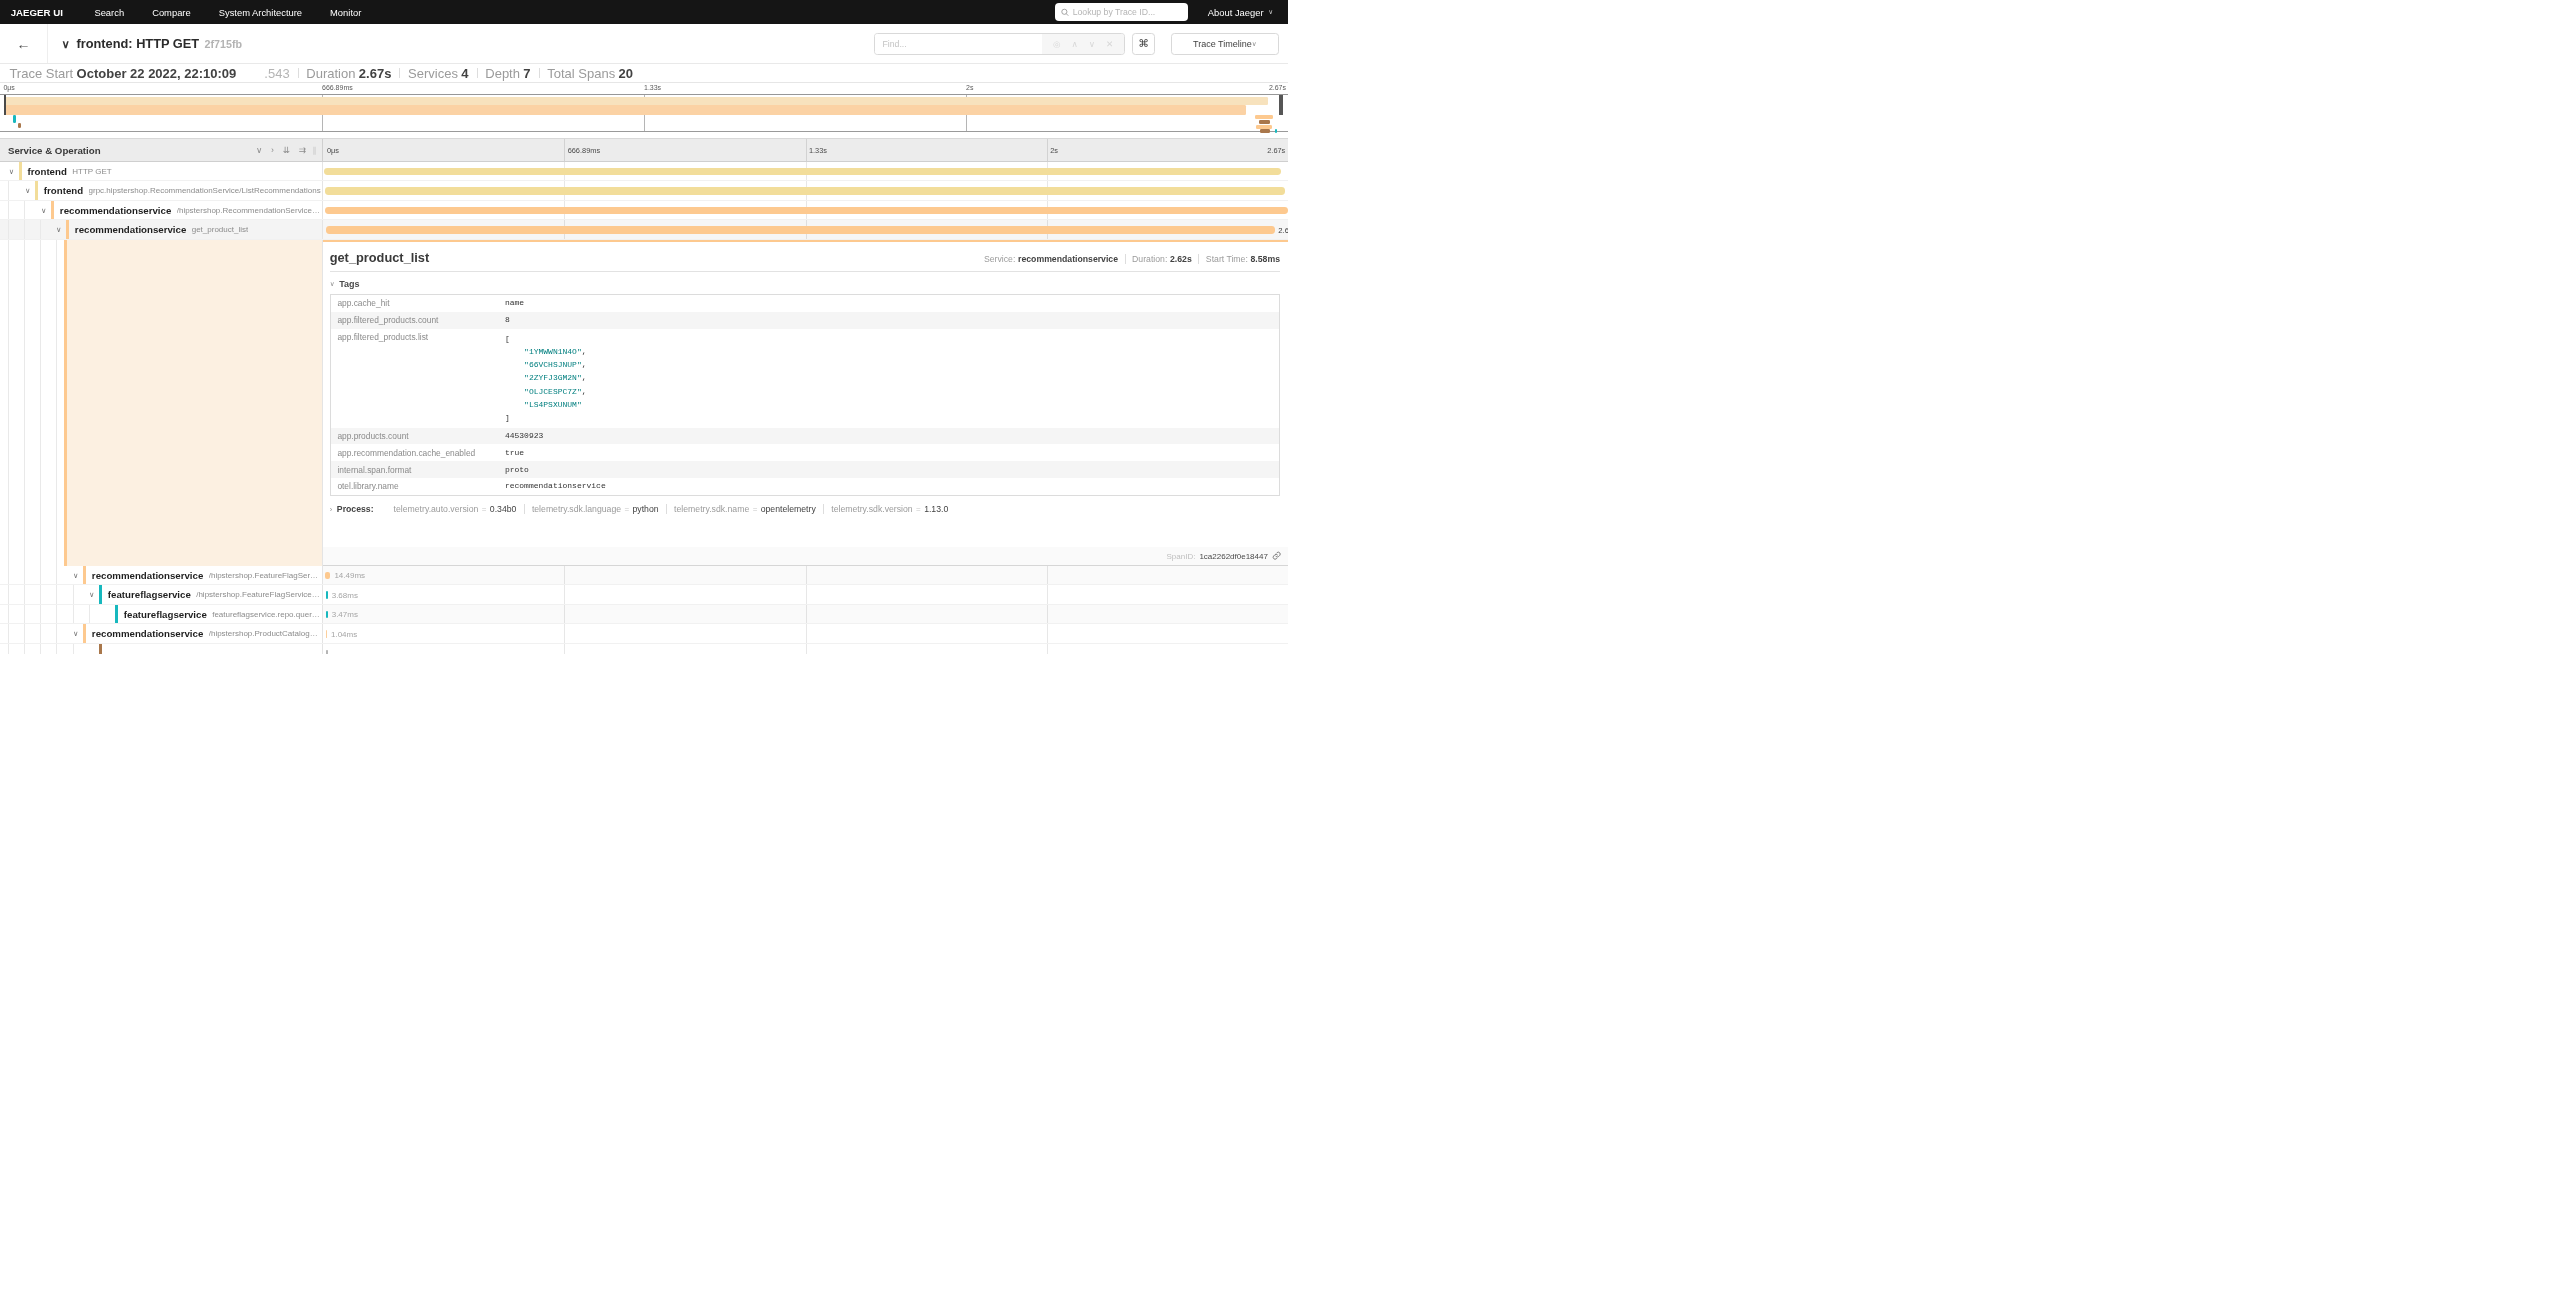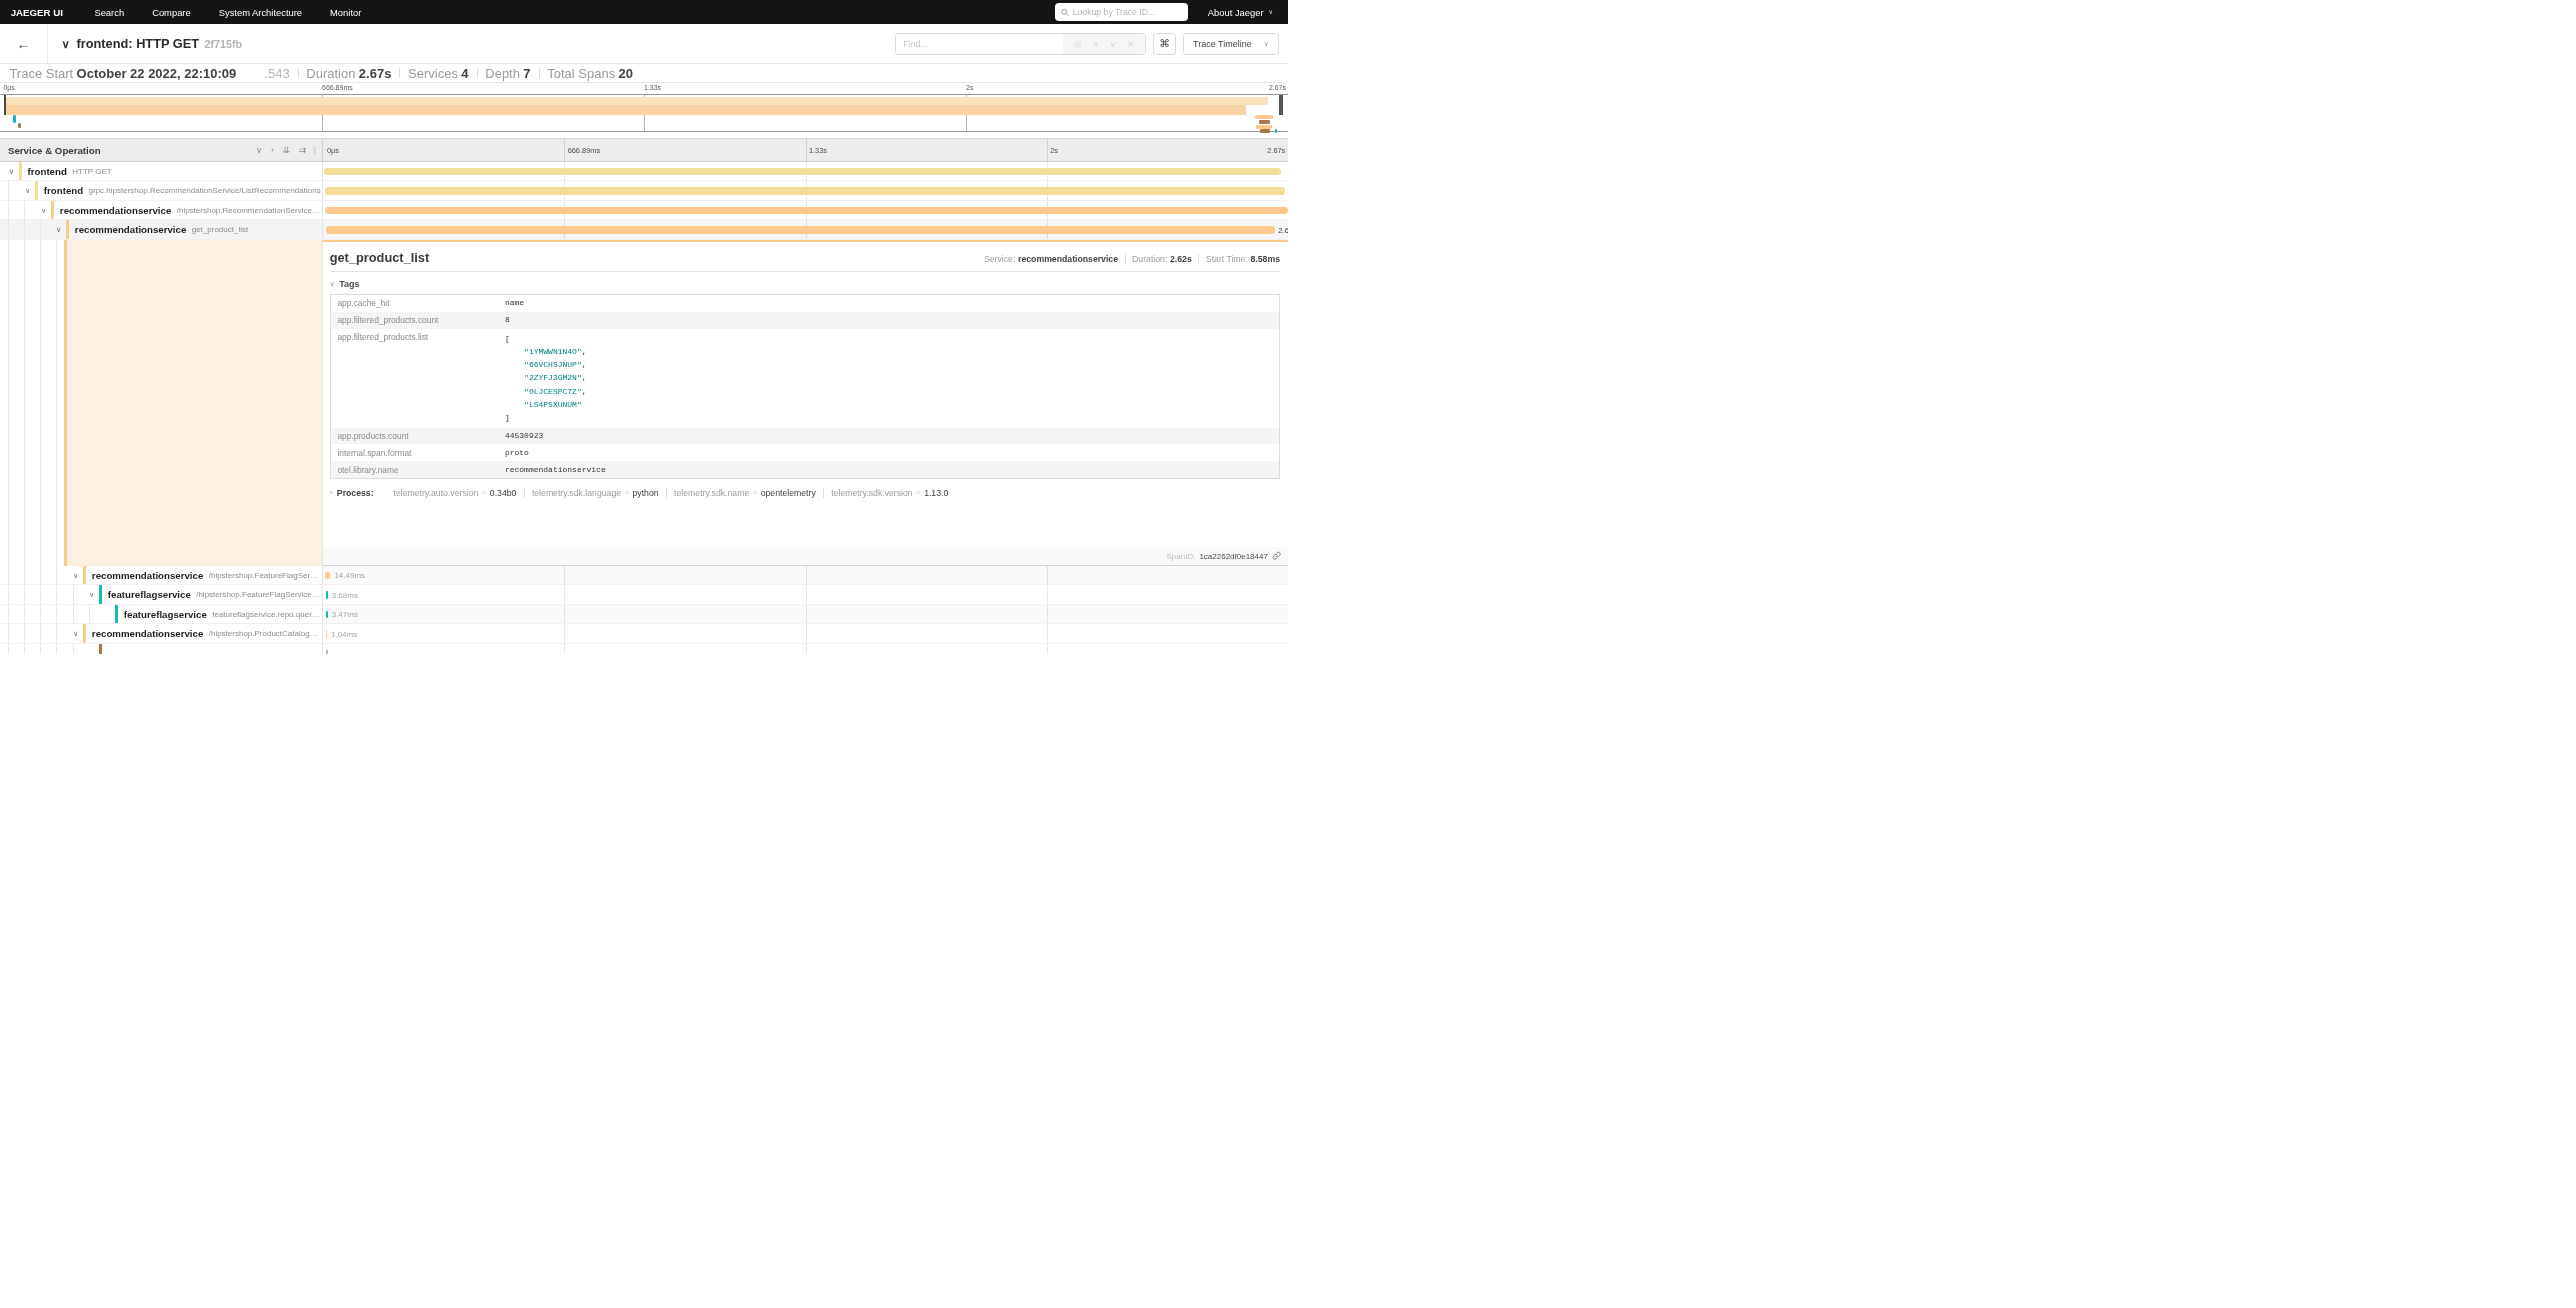--- a/index.html
+++ b/index.html
@@ -28,22 +28,22 @@
   .tid { font-size:10.7px; font-weight:600; color:#b3b3b3; margin-left:5.4px; }
   .thead-right { margin-left:auto; margin-right:9.4px; display:flex; align-items:center; gap:6.7px; }
   .findgroup { display:flex; height:22px; border:0.7px solid #d9d9d9; border-radius:3.4px; overflow:hidden; }
   .findgroup input { width:167px; border:none; outline:none; padding:0 7.4px; font-size:8.7px;
     font-family:"Liberation Sans",sans-serif; color:#444; }
   .findgroup input::placeholder { color:#c3c3c3; }
   .find-suffix { width:82px; background:#f6f6f6; display:flex; align-items:center;
     justify-content:space-evenly; color:#d8d8d8; font-size:8.7px; }
   .sqbtn { width:23.5px; height:22px; border:0.7px solid #d9d9d9; border-radius:3.4px; display:flex;
     align-items:center; justify-content:center; font-size:10.7px; color:#3a3a3a; background:#fff; cursor:pointer; }
-  .ttbtn { height:22px; border:0.7px solid #d9d9d9; border-radius:3.4px; padding:0 9px; font-size:9px;
-    color:#424242; background:#fff; display:flex; align-items:center; gap:12px; cursor:pointer; }
+  .ttbtn { height:22px; border:0.7px solid #d9d9d9; border-radius:3.4px; padding:0 21px; font-size:9px;
+    color:#424242; background:#fff; display:flex; align-items:center; gap:0; cursor:pointer;margin-left:9px; }
   .ttbtn .chev { font-size:6.7px; color:#8c8c8c; }
 
   
   .summary { height:19px; display:flex; align-items:center; padding-left:9.4px; font-size:13px;
     border-bottom:0.7px solid #e6e6e6; }
   .sum-label { color:#9b9b9b; }
   .sum-val { color:#424242; font-weight:700; margin-left:3.4px; }
   .sum-suffix { color:#b5b5b5; font-weight:400;margin-left:28px; }
   .sum-sep { width:0.7px; height:9.4px; background:#ddd; margin:0 8px; }
 
@@ -358,20 +358,24 @@
           <td class="k">app.filtered_products.list</td>
           <td class="v">
             <pre class="jlist"><span>[</span><span class="line item">"1YMWWN1N4O"</span><span class="line item">"66VCHSJNUP"</span><span class="line item">"2ZYFJ3GM2N"</span><span class="line item">"OLJCESPC7Z"</span><span class="line item last">"LS4PSXUNUM"</span><span>]</span></pre>
           </td>
         </tr>
         <tr>
           <td class="k">app.products.count</td>
           <td class="v val-num">44530923</td>
         </tr>
         <tr>
+          <td class="k">app.recommendation.cache_enabled</td>
+          <td class="v val-bool">true</td>
+        </tr>
+        <tr>
           <td class="k">internal.span.format</td>
           <td class="v val-str">proto</td>
         </tr>
         <tr>
           <td class="k">otel.library.name</td>
           <td class="v val-str">recommendationservice</td>
         </tr>
       </tbody>
         </table>
 

